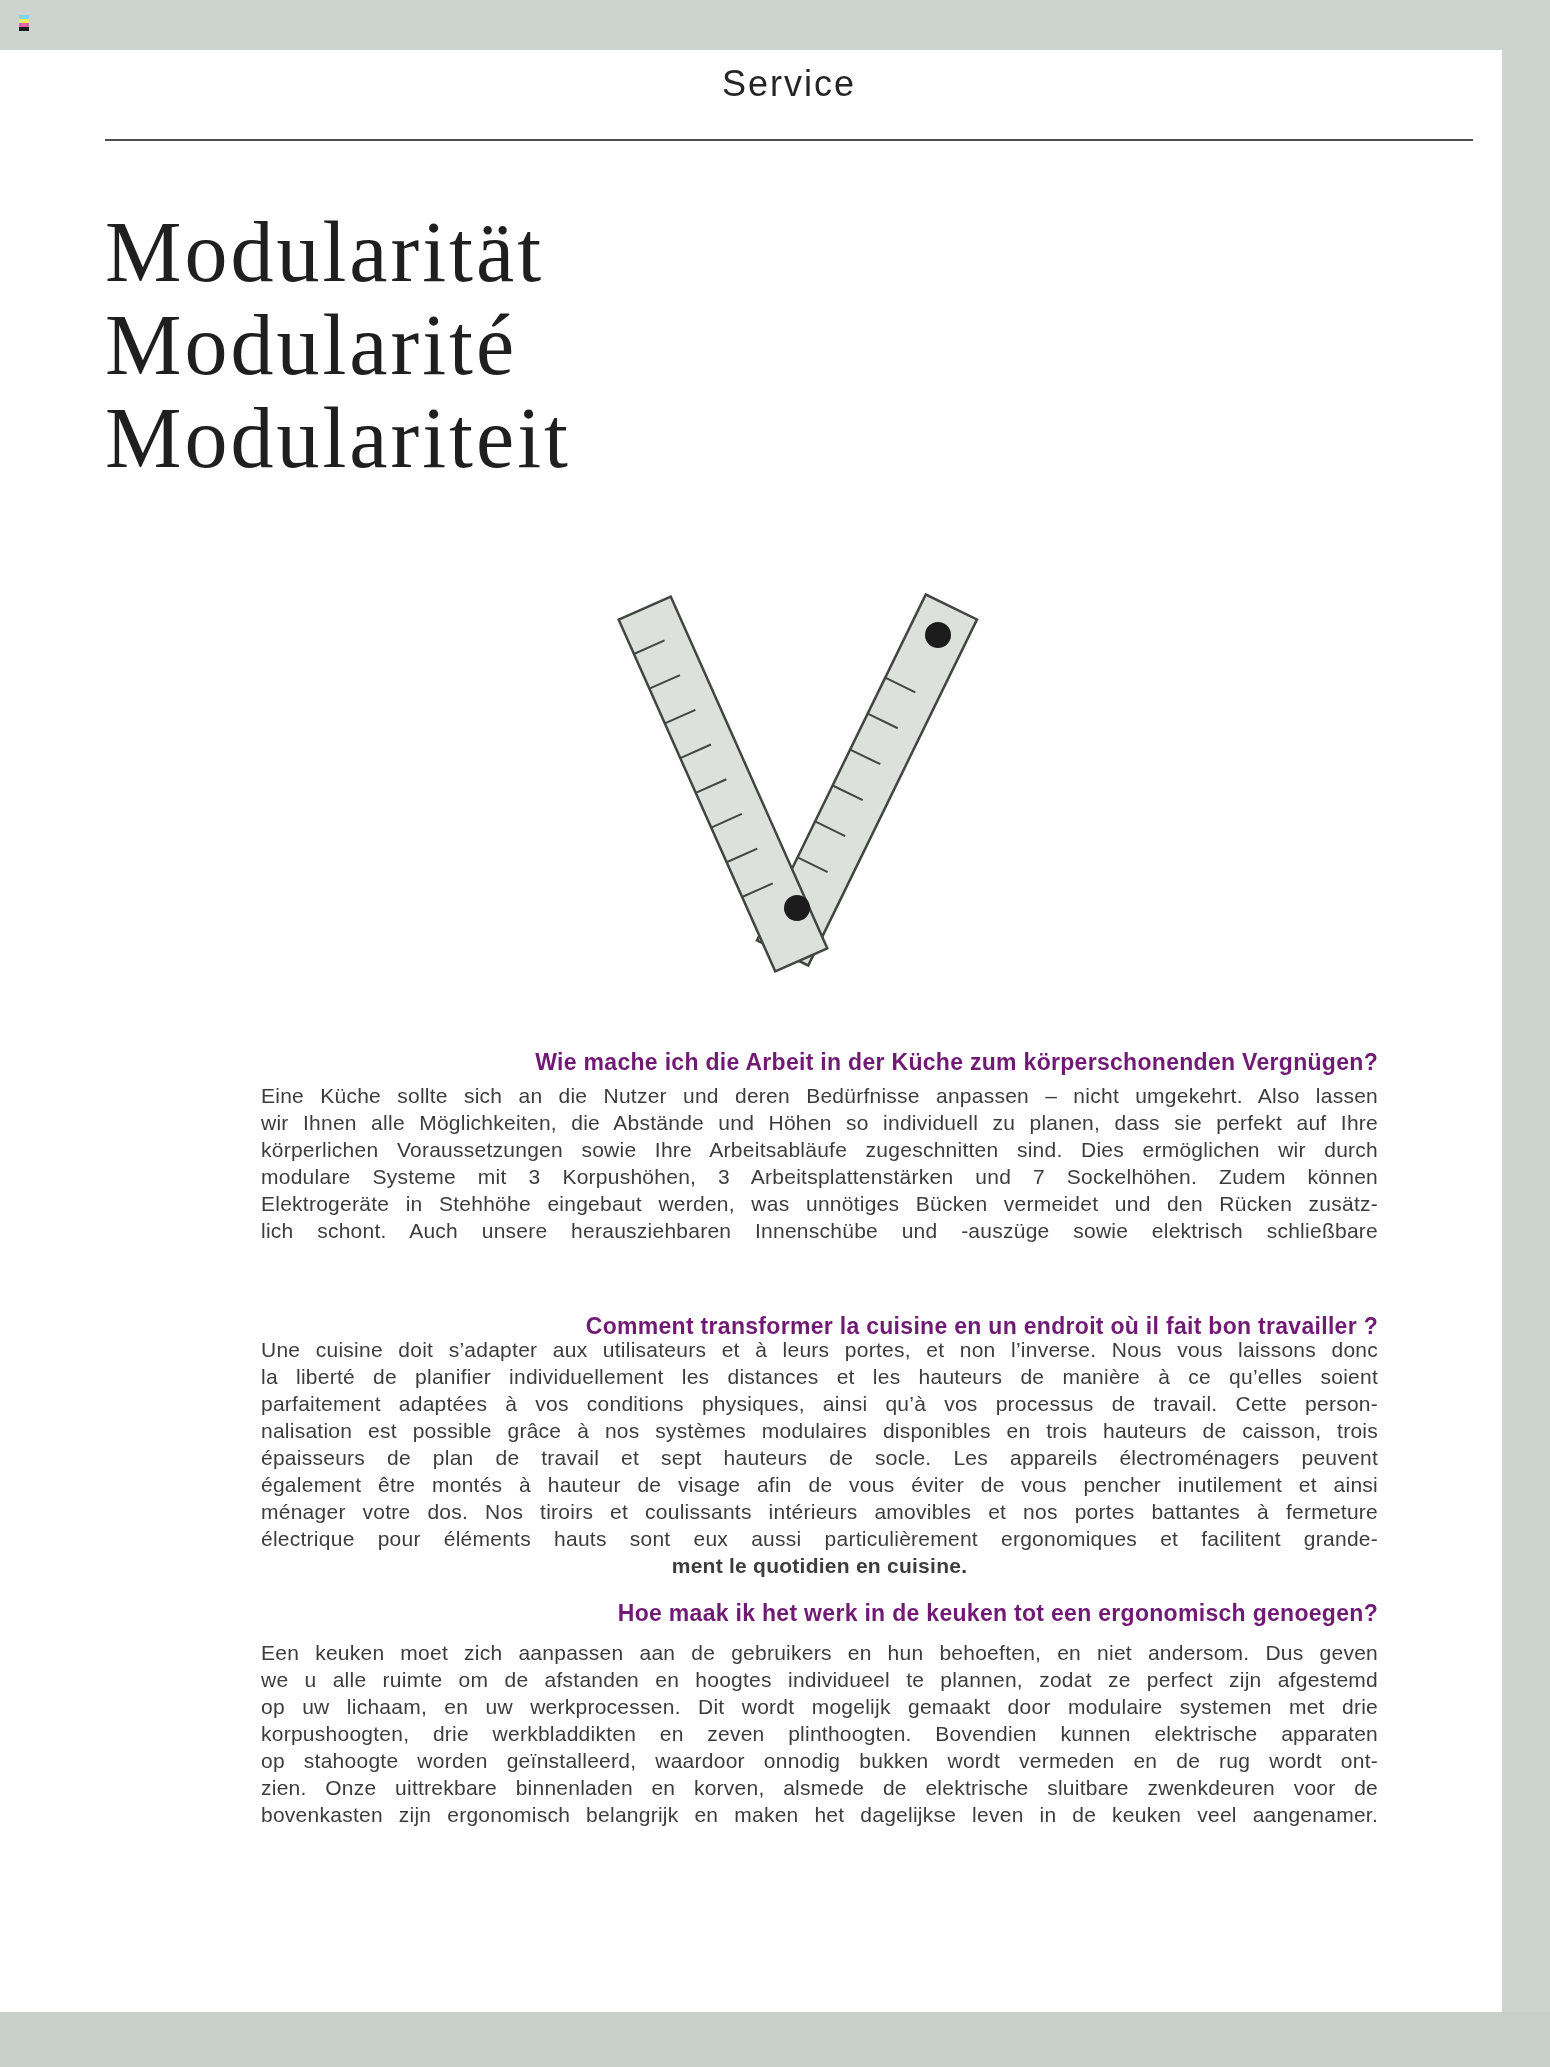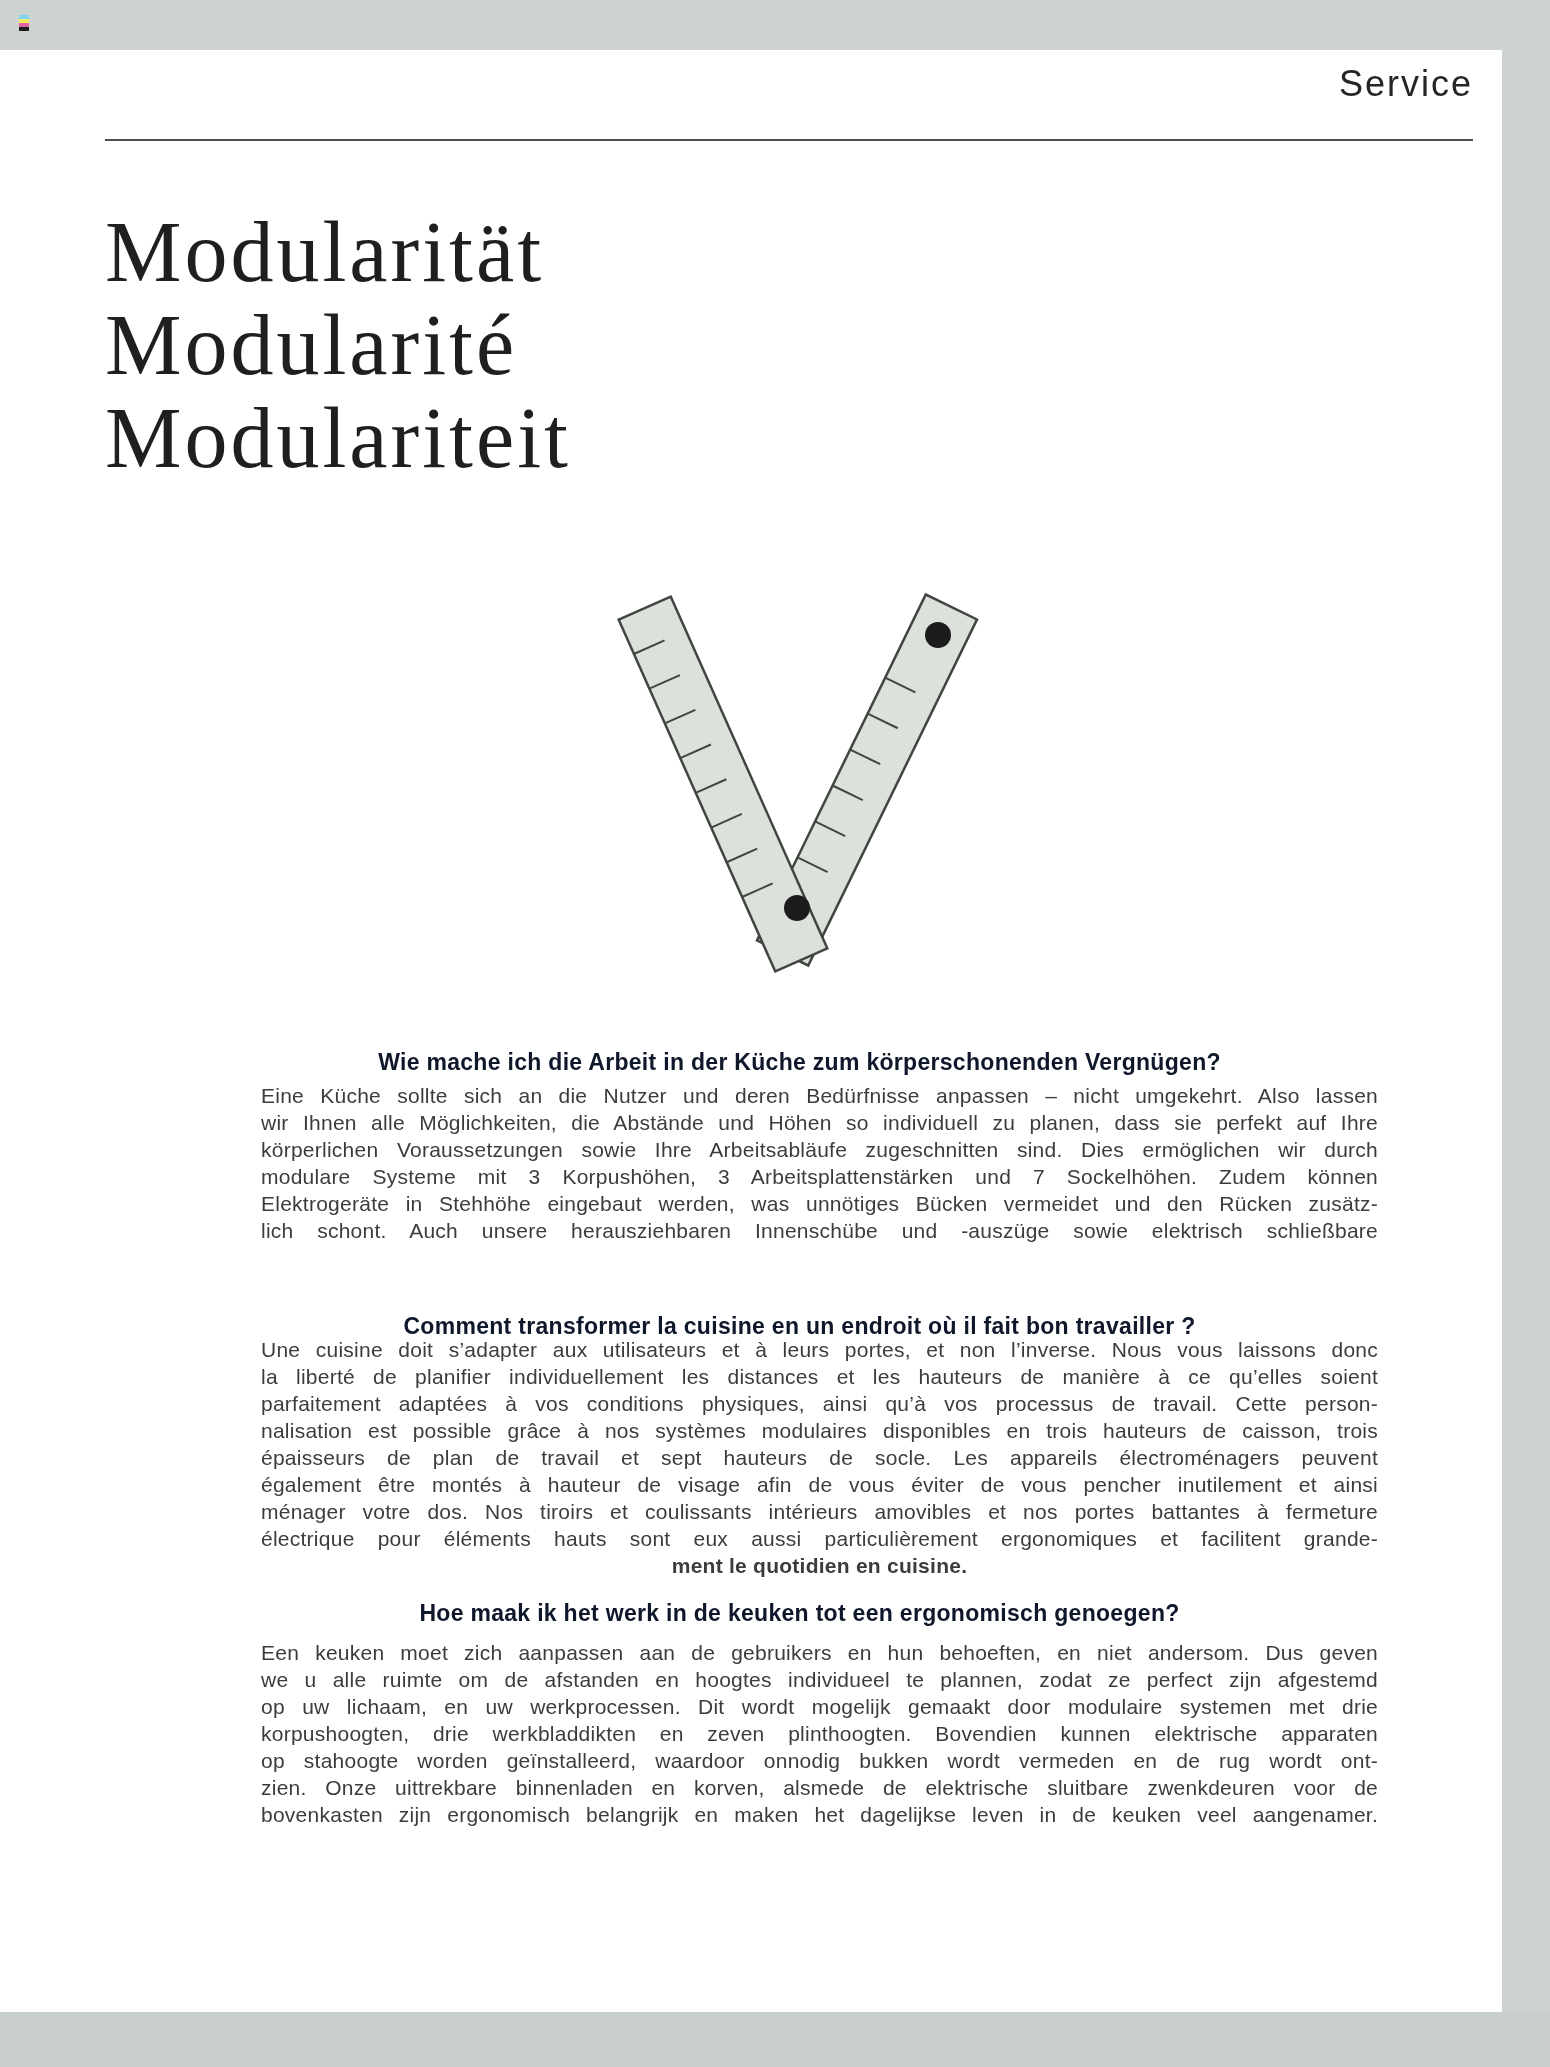--- a/index.html
+++ b/index.html
@@ -6,33 +6,33 @@
   body{width:1550px;height:2067px;position:relative;background:#cdd3cf;font-family:"Liberation Sans",sans-serif;}
   .page{position:absolute;left:0;top:50px;width:1502px;height:1962px;background:#ffffff;}
   .band-top{position:absolute;left:8px;top:0;width:1542px;height:50px;background:#cdd3cf;}
   .band-right{position:absolute;left:1502px;top:0;width:48px;height:2067px;background:#cdd3cf;}
   .band-bottom{position:absolute;left:0;top:2012px;width:1550px;height:55px;background:#c9d0cc;}
   .regmark{position:absolute;left:19px;top:15px;width:10px;}
   .regmark .s{width:10px;height:4px;}
   .s1{background:#82d4ee;} .s2{background:#eeeb66;} .s3{background:#df67a3;} .s4{background:#1d1d1d;}
 
   .content{position:absolute;left:105px;top:0;width:1368px;}
-  .service{position:absolute;left:0;top:66px;width:100%;text-align:right;
+  .service{position:absolute;left:0;top:66px;width:100%;text-align:center;
            font-size:36px;line-height:36px;letter-spacing:2px;color:#252525;}
   .rule{position:absolute;left:0;top:139px;width:100%;height:2px;background:#4e4e4e;}
 
   .title{position:absolute;left:0;top:206px;width:100%;
          font-family:"Liberation Serif",serif;font-size:86px;line-height:93px;
          letter-spacing:3px;color:#1f1f1f;}
 
   .illu{position:absolute;left:597px;top:585px;}
 
   .col{position:absolute;left:221px;width:1157px;color:#3c3c3c;}
   .heading{font-weight:bold;font-size:23px;line-height:28px;letter-spacing:0.3px;
-           text-align:center;color:#0f172a;}
+           text-align:right;color:#701a75;}
   .bodyline{font-size:21px;line-height:27px;letter-spacing:0.25px;
             text-align:justify;text-align-last:justify;margin-left:40px;}
   .bodyline.center{text-align:left;text-align-last:center;font-weight:bold;}
   .t-de-h{top:1048px;} .t-de-b{top:1082px;}
   .t-fr-h{top:1295px;margin-top:17px;} .t-fr-b{top:1336px;}
   .t-nl-h{top:1599px;} .t-nl-b{top:1639px;}
 </style>
 </head>
 <body>
 

